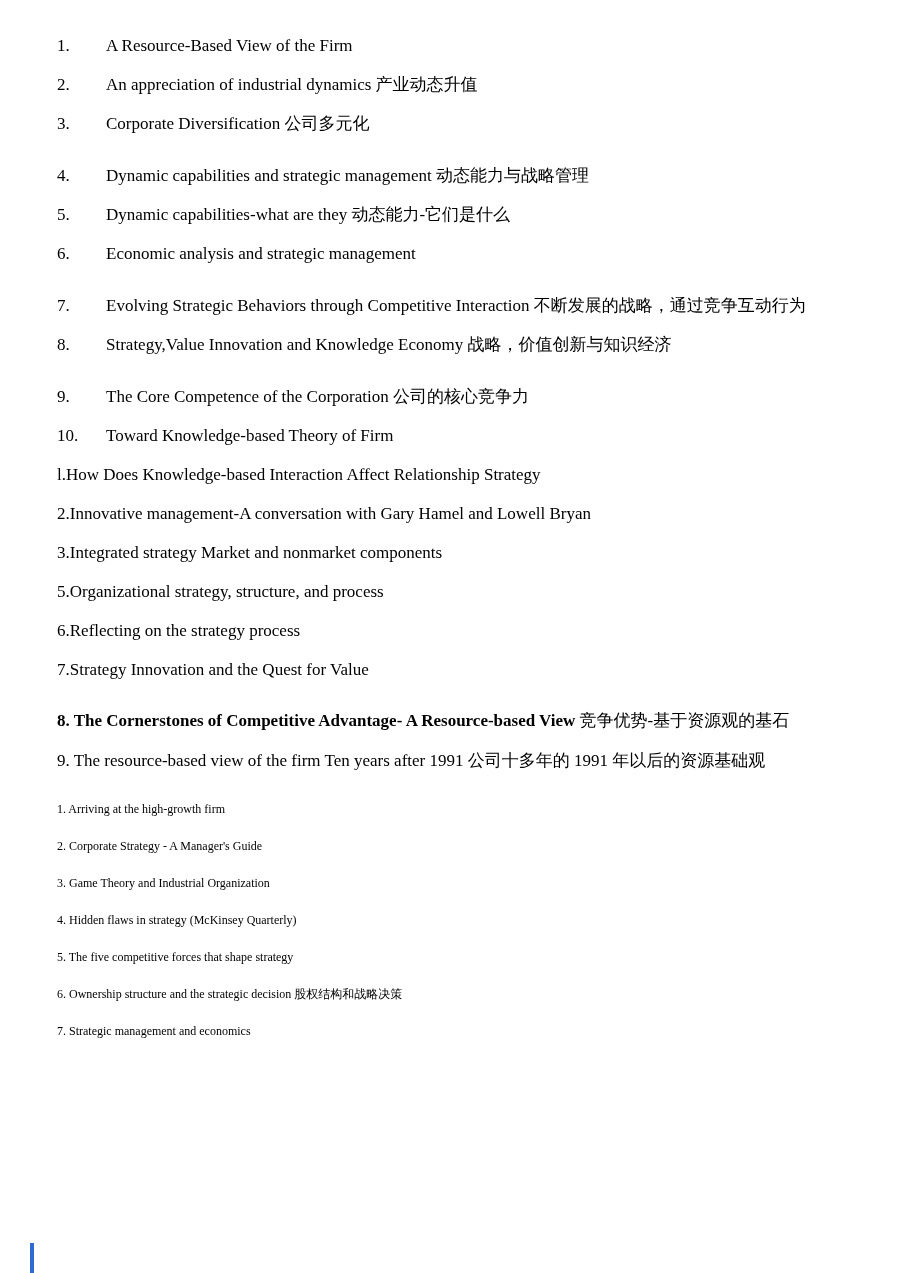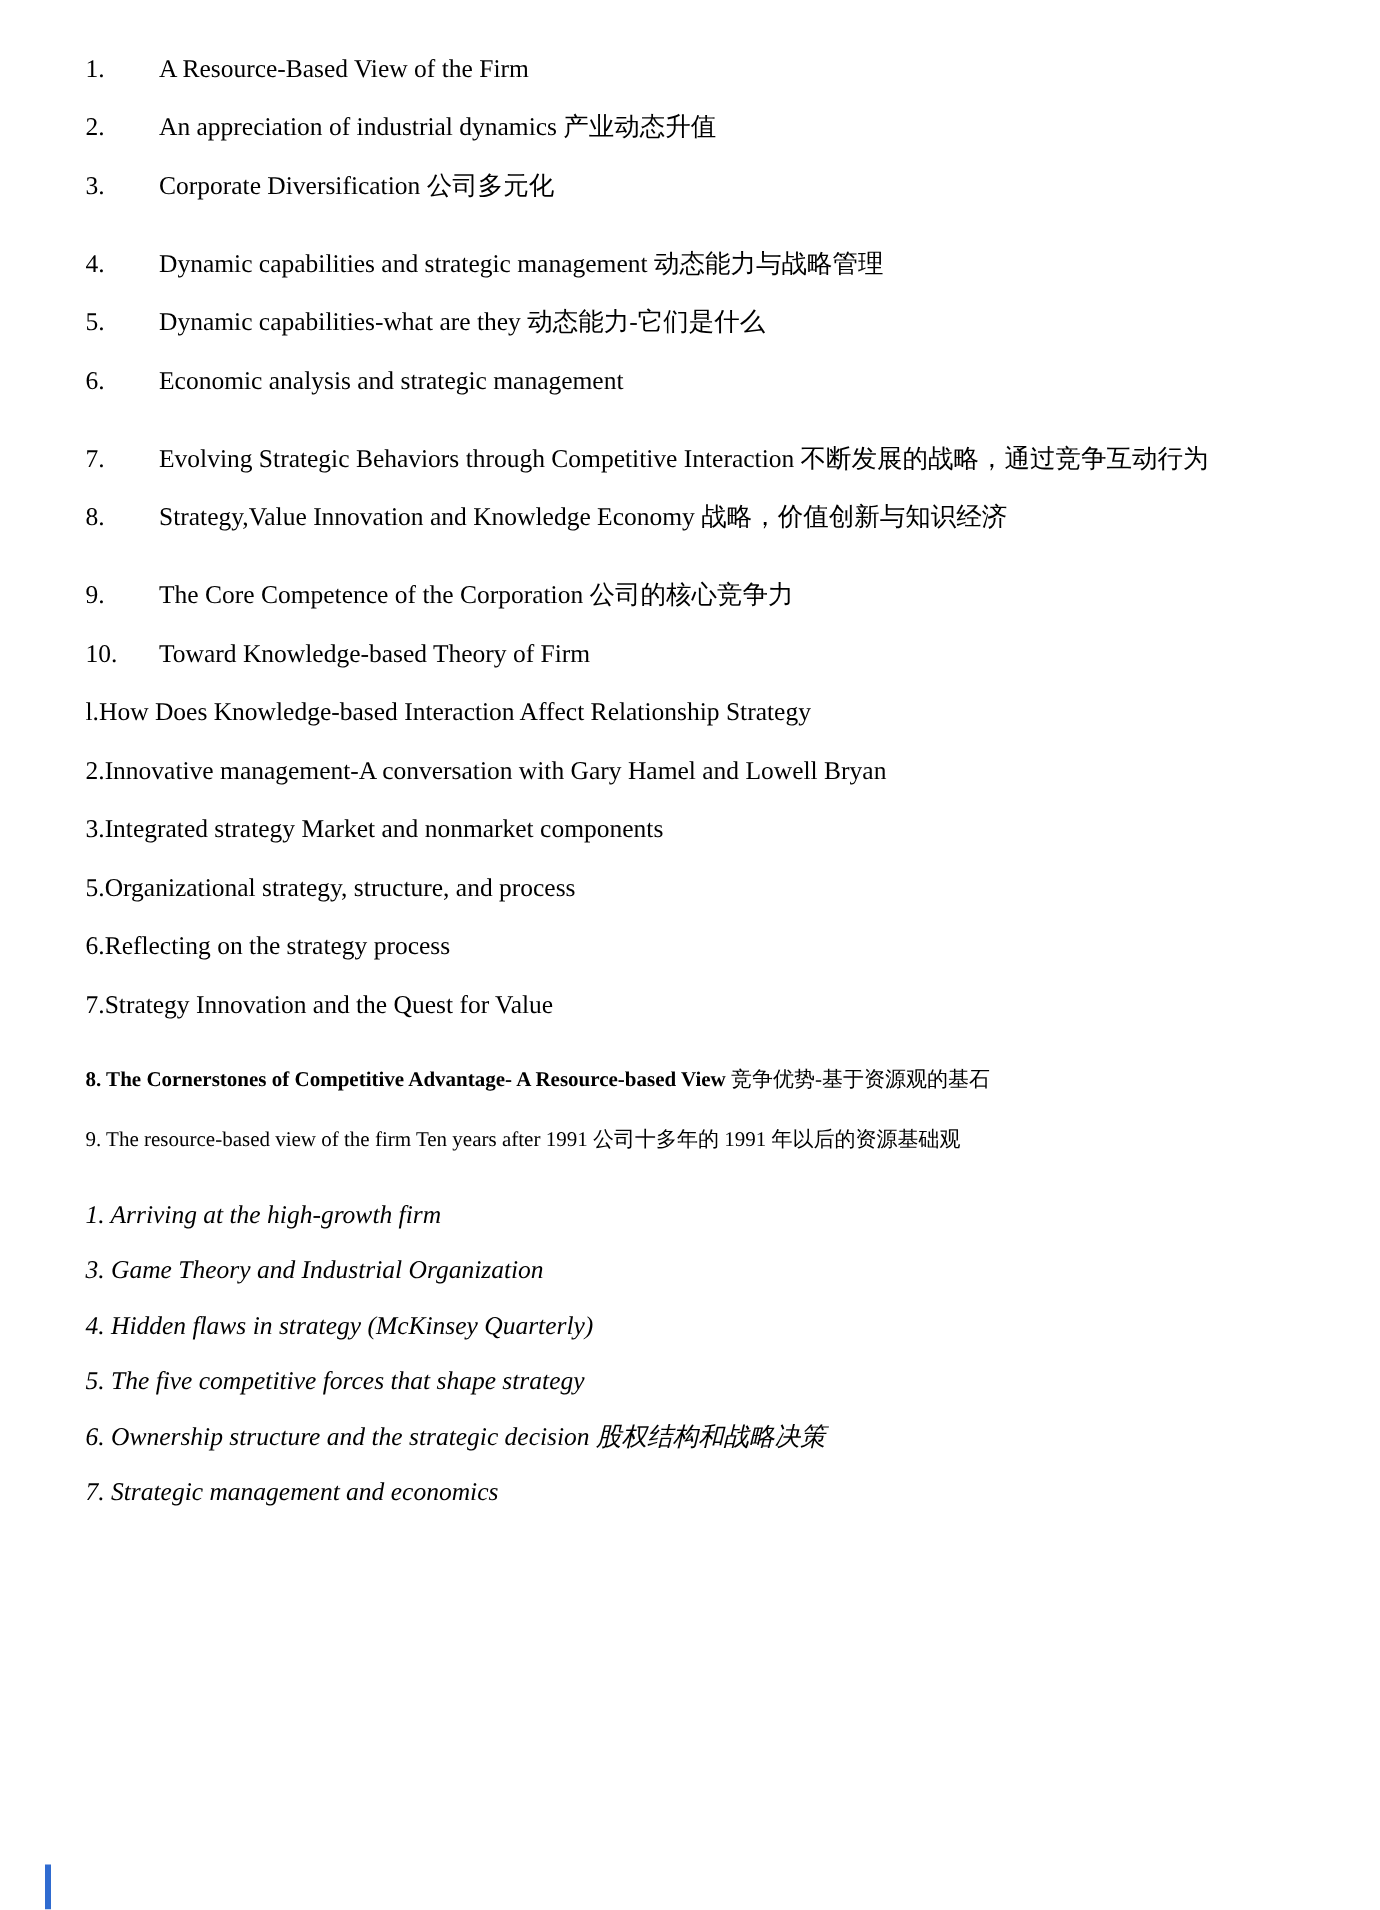--- a/index.html
+++ b/index.html
@@ -34,31 +34,30 @@
 
   
   .listB li {
     font-size: 17px;
     line-height: 39px;
   }
 
   
   .listC { margin-top: 12px; }
   .listC li {
-    font-size: 14px;
+    font-size: 17px;
     line-height: 40px;
   }
   .listC .bold-run { font-weight: bold; }
 
   
   .listD { margin-top: 10px; }
   .listD li {
-    font-size: 17px;
+    font-size: 12px;
     line-height: 37px;
-    font-style: italic;
   }
 
   .change-bar {
     position: absolute;
     left: 30px;
     top: 1243px;
     width: 4px;
     height: 30px;
     background: #2f6bd0;
   }
@@ -160,20 +159,23 @@
       </li>
 
     </ul>
 
   <ul class="listD">
 
       <li>
         <span>1. Arriving at the high-growth firm</span>
       </li>
 
+      <li>
+        <span>2. Corporate Strategy - A Manager's Guide</span>
+      </li>
 
       <li>
         <span>3. Game Theory and Industrial Organization</span>
       </li>
 
       <li>
         <span>4. Hidden flaws in strategy (McKinsey Quarterly)</span>
       </li>
 
       <li>

